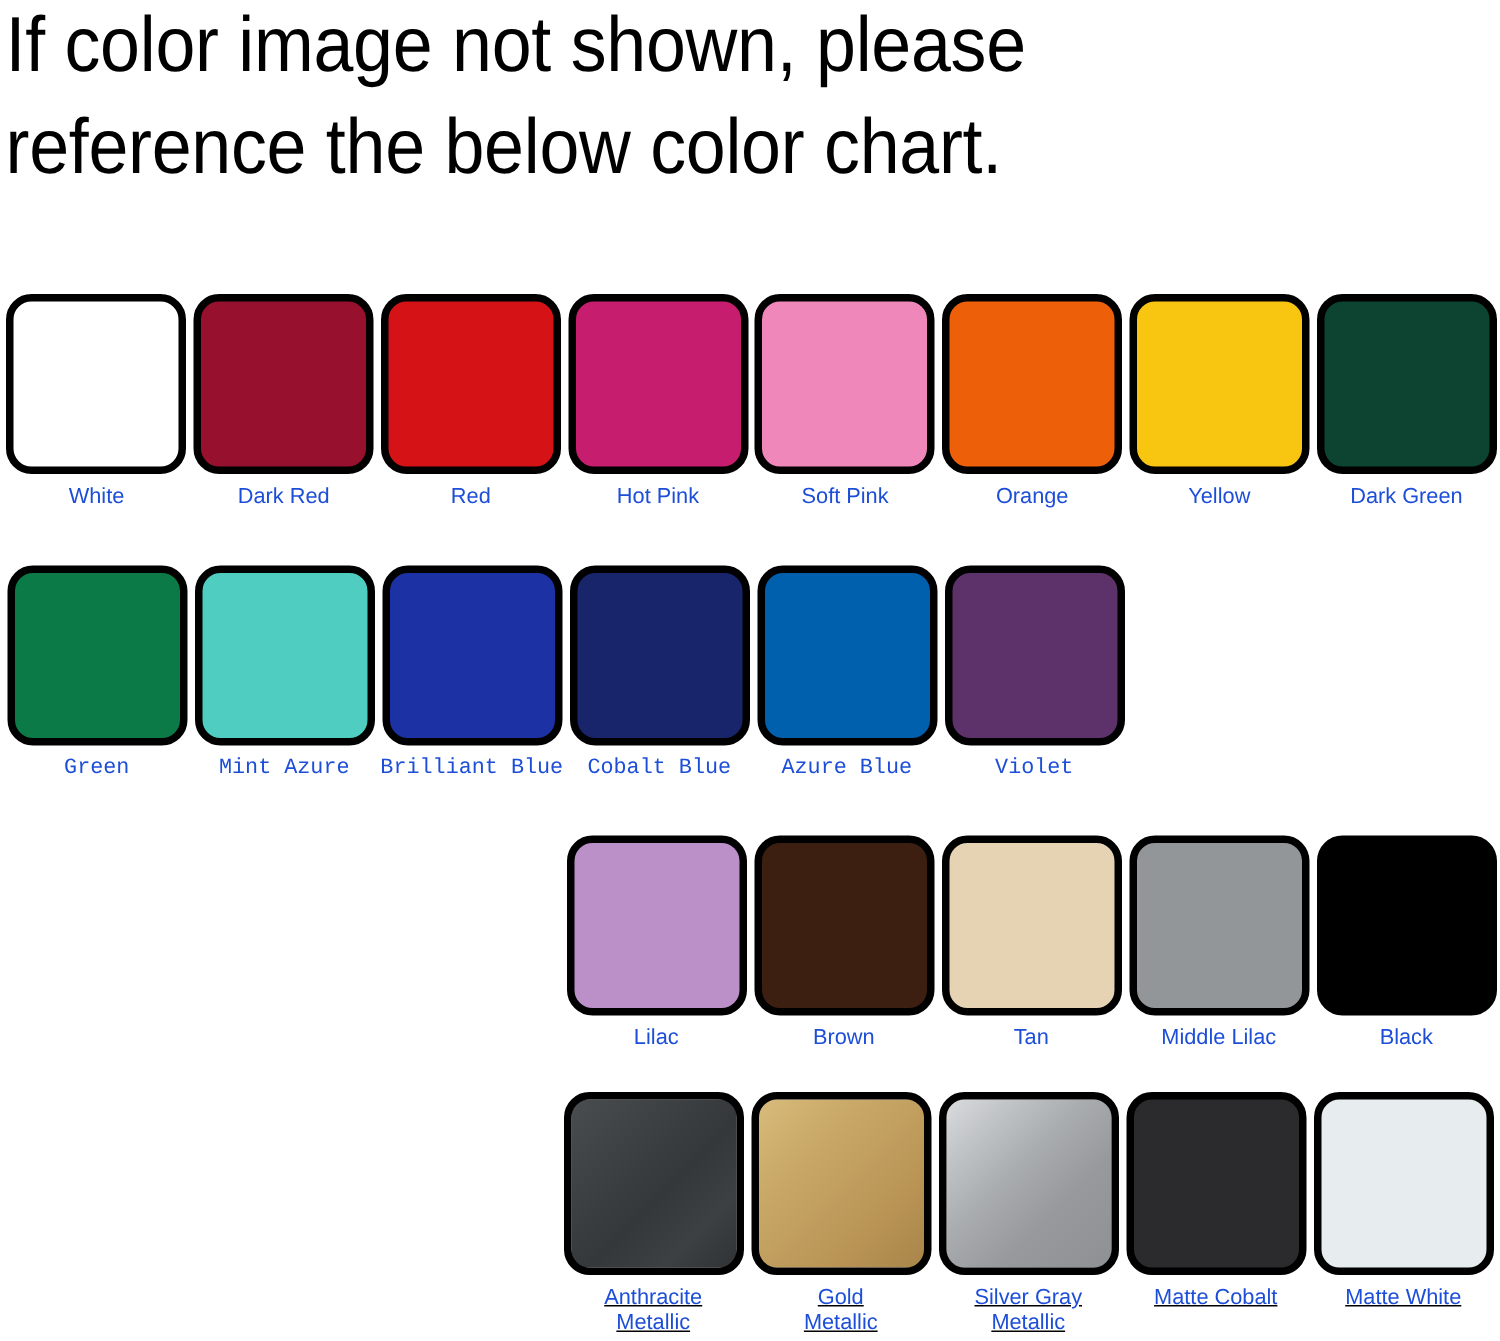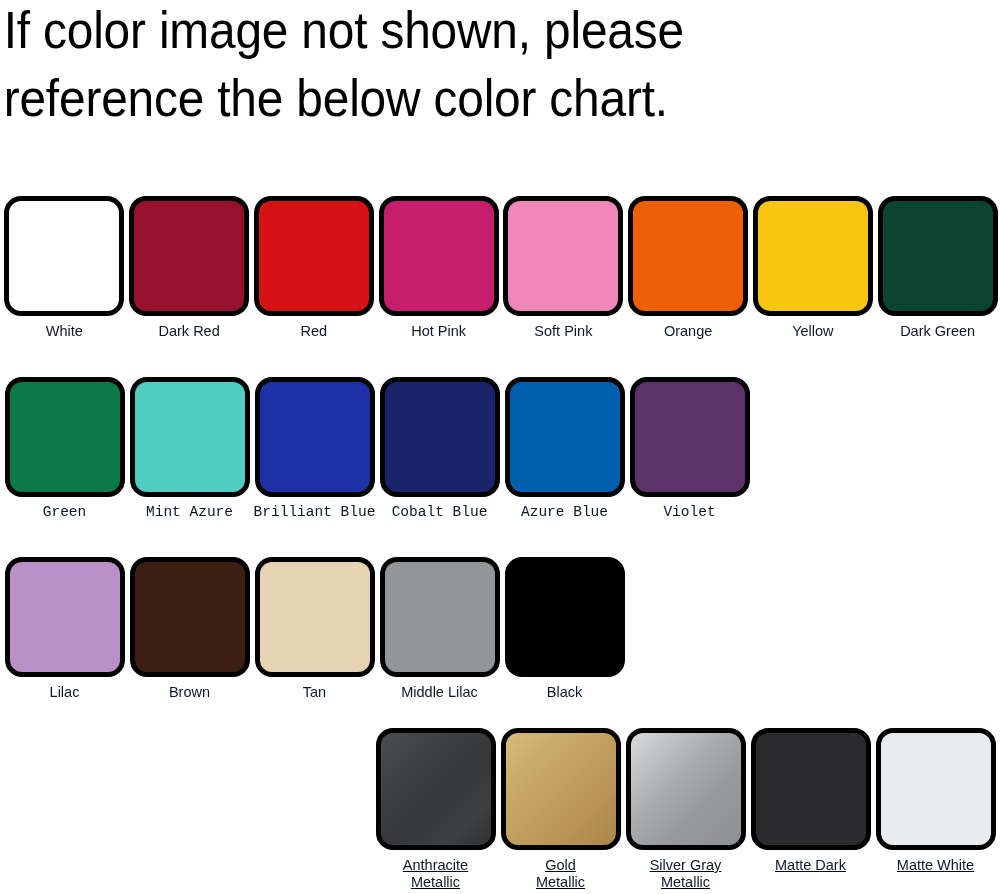--- a/index.html
+++ b/index.html
@@ -42,21 +42,21 @@
     left: 0px;
     top: 196px;
     width: 1000px;
   }
   .row {
     display: flex;
     align-items: flex-start;
   }
   .row-1 { margin-left: 2px; }
   .row-2 { margin-left: 2px; margin-top: 37px; font-family: Liberation Mono, monospace; }
-  .row-3 { margin-left: 2px; margin-top: 36px; }
+  .row-3 { margin-left: 2px; margin-top: 36px; justify-content: flex-end; }
   .row-4 { margin-left: 373px; margin-top: 27px; text-decoration: underline; }
 
   .cell {
     width: 125px;
     display: flex;
     flex-direction: column;
     align-items: center;
   }
 
   .swatch {
@@ -64,21 +64,21 @@
     height: 110px;
     border: 5px solid #000000;
     border-radius: 17px;
     box-sizing: content-box;
   }
 
   .label {
     margin-top: 7px;
     font-size: 14.5px;
     line-height: 17px;
-    color: #0f172a;
+    color: #1d4ed8;
     text-align: center;
     white-space: pre-line;
   }
 
   
   .row-4 .swatch { height: 112px; }
 </style>
 </head>
 <body>
 
@@ -181,20 +181,20 @@
         <div class="label">Gold
 Metallic</div>
       </div>
       <div class="cell">
         <div class="swatch" style="background: linear-gradient(135deg, rgb(217, 219, 221) 0%, rgb(195, 198, 201) 18%, rgb(169, 172, 175) 42%, rgb(151, 153, 156) 66%, rgb(142, 145, 148) 100%);"></div>
         <div class="label">Silver Gray
 Metallic</div>
       </div>
       <div class="cell">
         <div class="swatch" style="background: rgb(43, 43, 45);"></div>
-        <div class="label">Matte Dark</div>
+        <div class="label">Matte Cobalt</div>
       </div>
       <div class="cell">
         <div class="swatch" style="background: rgb(231, 236, 238);"></div>
         <div class="label">Matte White</div>
       </div>
     </div>
   </div>
 
 </body></html>

